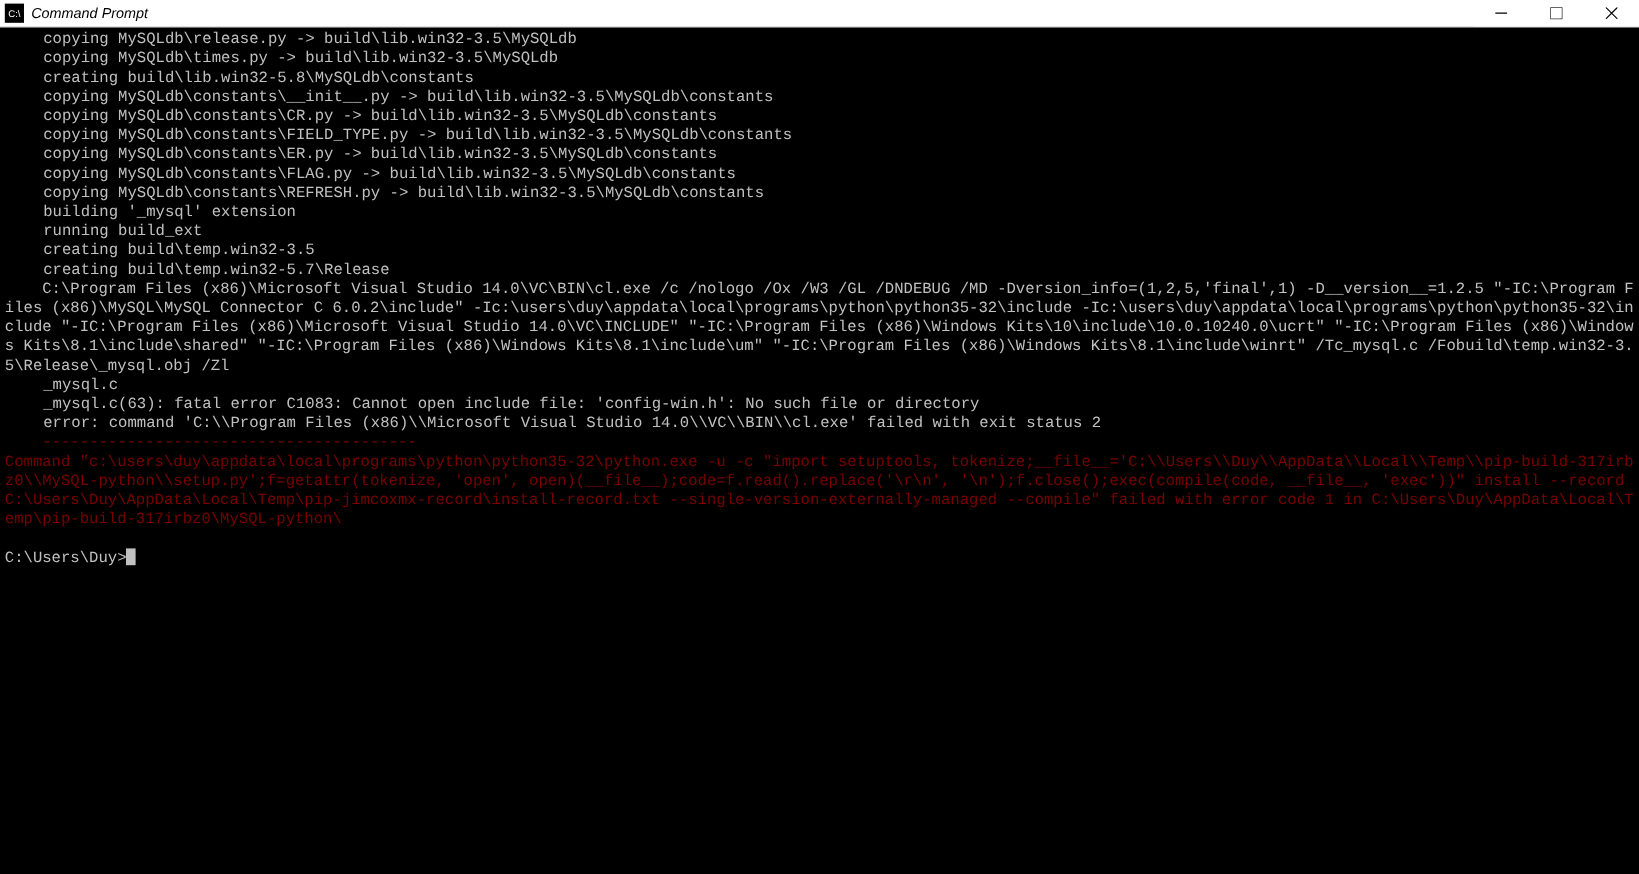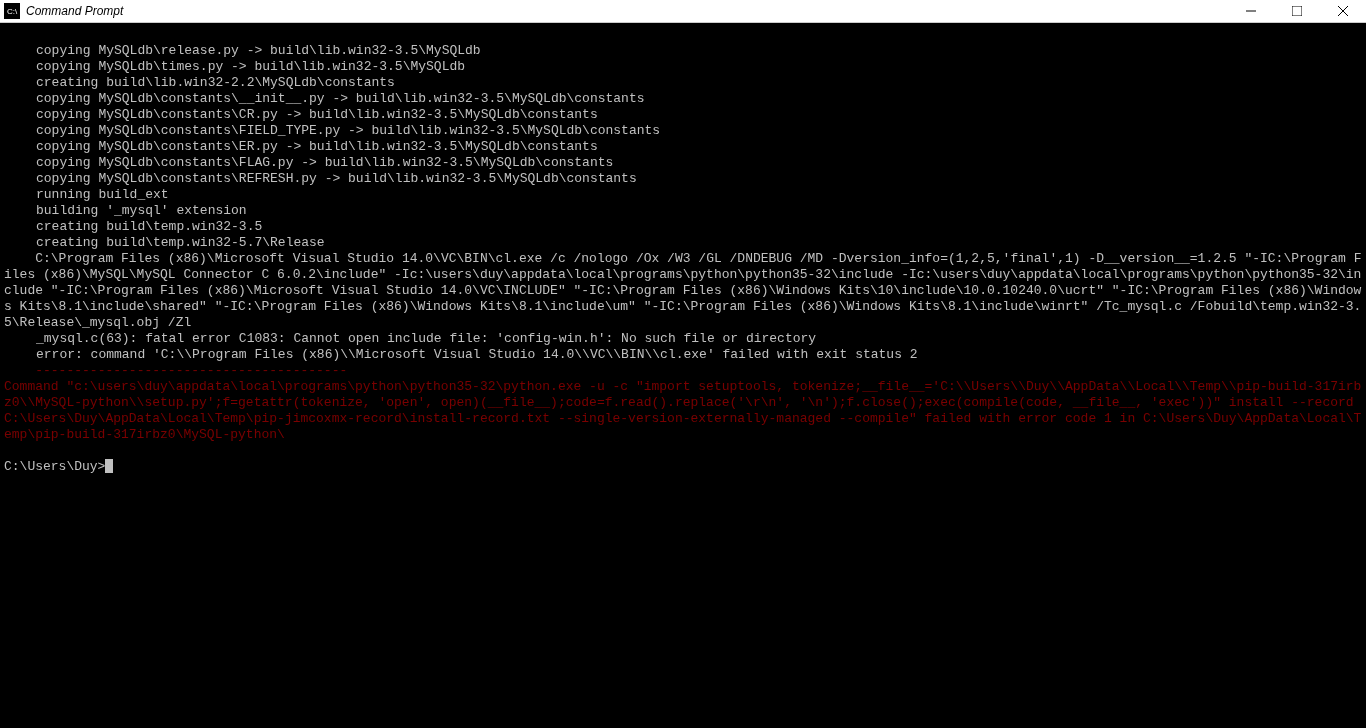--- a/index.html
+++ b/index.html
@@ -63,21 +63,21 @@
     }
     .titlebar-btn svg {
       stroke: #000;
       stroke-width: 1;
       fill: none;
     }
     .terminal {
       width: 100%;
       height: calc(100% - 23px);
       background: #000;
-      padding: 20px 4px;
+      padding: 2px 4px;
       overflow: hidden;
       position: relative;
     }
     .terminal-line {
       color: #c0c0c0;
       white-space: pre-wrap;
       word-break: break-all;
       line-height: 16px;
       font-family: Consolas, 'Courier New', monospace;
     }
@@ -131,32 +131,33 @@
           <line x1="10" y1="0" x2="0" y2="10"></line>
         </svg>
     </button>
   </div>
 </div>
 
 <div class="terminal">
   <div id="terminal-lines">
       <div class="terminal-line indent">copying MySQLdb\release.py -&gt; build\lib.win32-3.5\MySQLdb</div>
       <div class="terminal-line indent">copying MySQLdb\times.py -&gt; build\lib.win32-3.5\MySQLdb</div>
-      <div class="terminal-line indent">creating build\lib.win32-2.2\MySQLdb\constants</div>
+      <div class="terminal-line indent">creating build\lib.win32-5.8\MySQLdb\constants</div>
       <div class="terminal-line indent">copying MySQLdb\constants\__init__.py -&gt; build\lib.win32-3.5\MySQLdb\constants</div>
       <div class="terminal-line indent">copying MySQLdb\constants\CR.py -&gt; build\lib.win32-3.5\MySQLdb\constants</div>
       <div class="terminal-line indent">copying MySQLdb\constants\FIELD_TYPE.py -&gt; build\lib.win32-3.5\MySQLdb\constants</div>
       <div class="terminal-line indent">copying MySQLdb\constants\ER.py -&gt; build\lib.win32-3.5\MySQLdb\constants</div>
       <div class="terminal-line indent">copying MySQLdb\constants\FLAG.py -&gt; build\lib.win32-3.5\MySQLdb\constants</div>
       <div class="terminal-line indent">copying MySQLdb\constants\REFRESH.py -&gt; build\lib.win32-3.5\MySQLdb\constants</div>
+      <div class="terminal-line indent">building '_mysql' extension</div>
       <div class="terminal-line indent">running build_ext</div>
-      <div class="terminal-line indent">building '_mysql' extension</div>
       <div class="terminal-line indent">creating build\temp.win32-3.5</div>
       <div class="terminal-line indent">creating build\temp.win32-5.7\Release</div>
       <div class="terminal-line ">    C:\Program Files (x86)\Microsoft Visual Studio 14.0\VC\BIN\cl.exe /c /nologo /Ox /W3 /GL /DNDEBUG /MD -Dversion_info=(1,2,5,'final',1) -D__version__=1.2.5 "-IC:\Program Files (x86)\MySQL\MySQL Connector C 6.0.2\include" -Ic:\users\duy\appdata\local\programs\python\python35-32\include -Ic:\users\duy\appdata\local\programs\python\python35-32\include "-IC:\Program Files (x86)\Microsoft Visual Studio 14.0\VC\INCLUDE" "-IC:\Program Files (x86)\Windows Kits\10\include\10.0.10240.0\ucrt" "-IC:\Program Files (x86)\Windows Kits\8.1\include\shared" "-IC:\Program Files (x86)\Windows Kits\8.1\include\um" "-IC:\Program Files (x86)\Windows Kits\8.1\include\winrt" /Tc_mysql.c /Fobuild\temp.win32-3.5\Release\_mysql.obj /Zl</div>
+      <div class="terminal-line indent">_mysql.c</div>
       <div class="terminal-line indent">_mysql.c(63): fatal error C1083: Cannot open include file: 'config-win.h': No such file or directory</div>
       <div class="terminal-line indent">error: command 'C:\\Program Files (x86)\\Microsoft Visual Studio 14.0\\VC\\BIN\\cl.exe' failed with exit status 2</div>
       <div class="terminal-line "></div>
       <div class="terminal-line error-red">    ----------------------------------------</div>
       <div class="terminal-line error-red">Command "c:\users\duy\appdata\local\programs\python\python35-32\python.exe -u -c "import setuptools, tokenize;__file__='C:\\Users\\Duy\\AppData\\Local\\Temp\\pip-build-317irbz0\\MySQL-python\\setup.py';f=getattr(tokenize, 'open', open)(__file__);code=f.read().replace('\r\n', '\n');f.close();exec(compile(code, __file__, 'exec'))" install --record C:\Users\Duy\AppData\Local\Temp\pip-jimcoxmx-record\install-record.txt --single-version-externally-managed --compile" failed with error code 1 in C:\Users\Duy\AppData\Local\Temp\pip-build-317irbz0\MySQL-python\</div>
     </div>
   <div class="spacer"></div>
   <div class="prompt-line">
     <span class="prompt-text">C:\Users\Duy&gt;</span>
       <span class="cursor"></span>

